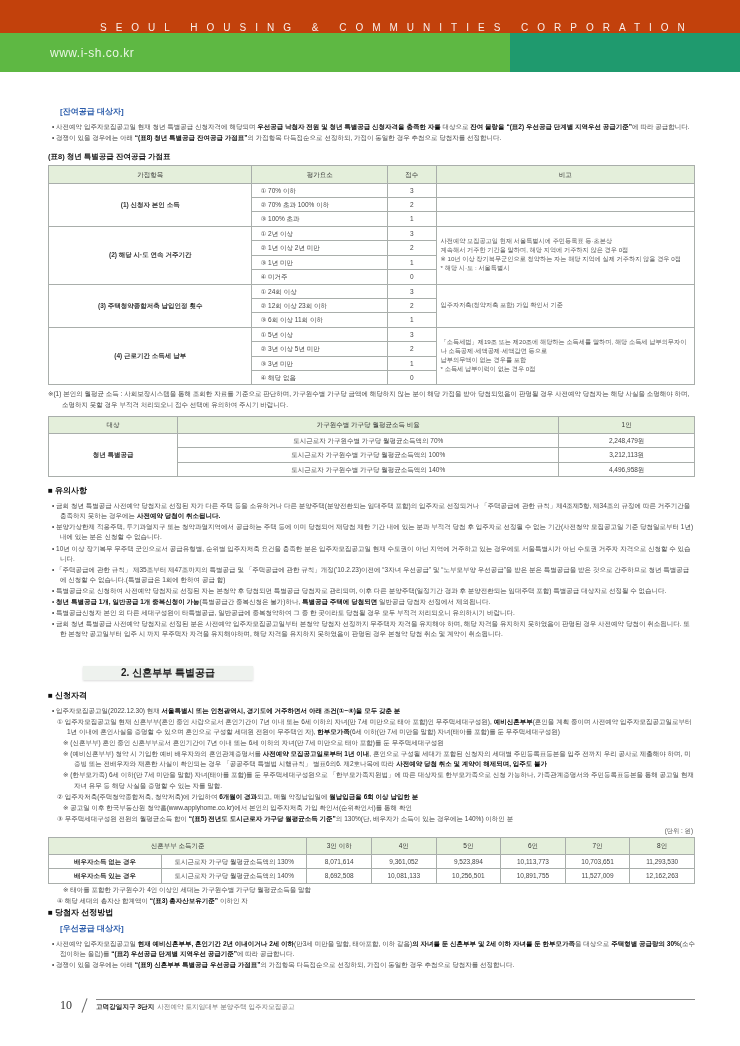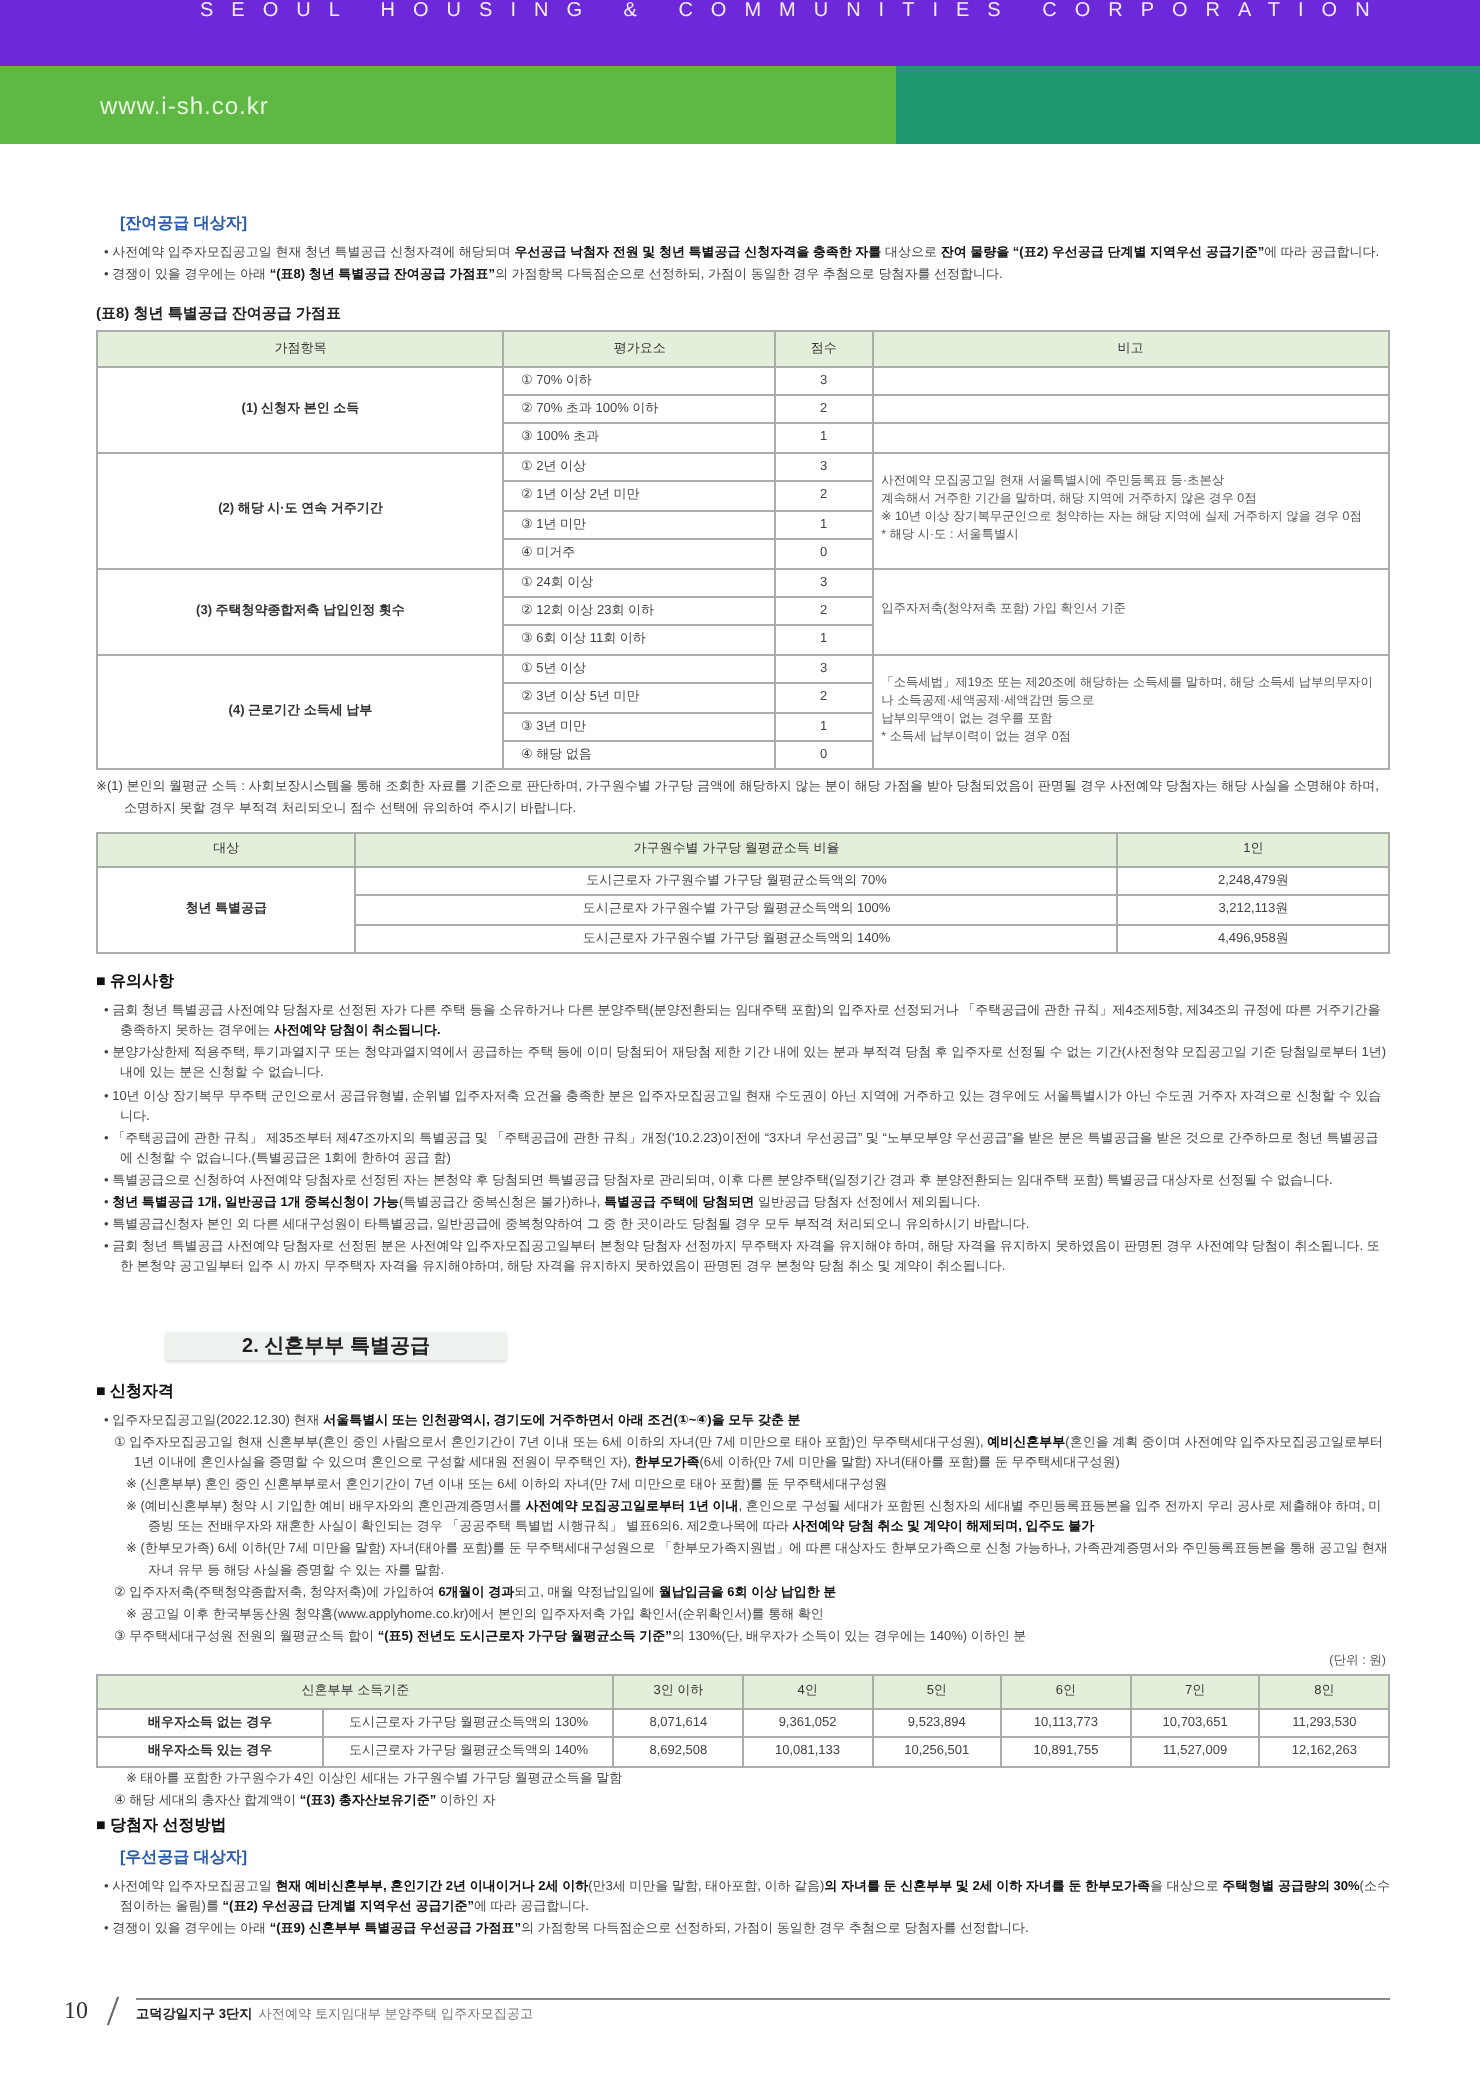--- a/index.html
+++ b/index.html
@@ -1,22 +1,22 @@
 <!DOCTYPE html>
 <html><head>
 <meta charset="utf-8">
 <style>
   html,body{margin:0;padding:0;background:#fff;}
   .page{position:relative;width:740px;height:1046px;background:#fff;overflow:hidden;
         font-family:"Liberation Sans","DejaVu Sans",sans-serif;color:#444;}
   
-  .band-top{height:33px;background:#6d28d9;display:flex;align-items:flex-start;}
+  .band-top{height:33px;background:#c2410c;display:flex;align-items:flex-end;}
   .band-top .corp{margin-left:100px;font-size:10px;letter-spacing:9px;color:rgba(255,255,255,.92);white-space:nowrap;}
   .band-main{height:39px;display:flex;}
-  .band-green{width:448px;background:#5eb843;display:flex;align-items:center;}
+  .band-green{width:510px;background:#5eb843;display:flex;align-items:center;}
   .band-green .site{margin-left:50px;font-size:12px;color:#e9f6e3;letter-spacing:.5px;}
   .band-teal{flex:1;background:#1f9a6e;}
   
   .content{padding:34px 45px 0 48px;}
   .h-blue{color:#2b5cab;font-weight:bold;font-size:8px;margin:0 0 5px 0;padding-left:12px;}
   .h-black{color:#111;font-weight:bold;font-size:8px;margin:0 0 5px 0;}
   .t-title{color:#222;font-weight:bold;font-size:7.5px;margin:9px 0 3px 0;}
   .txt{font-size:6.5px;line-height:1.55;color:#444;}
   .txt b{color:#111;}
   .l-b{margin:1px 0 1px 4px;padding-left:8px;text-indent:-8px;}
@@ -38,21 +38,21 @@
   .tb3 td.lbl{font-weight:bold;color:#333;}
   .note-hang{padding-left:14px;text-indent:-14px;margin:4px 0 6px 0;}
   
   .banner{display:flex;align-items:flex-end;height:25px;margin:16px 0 10px 0;}
   .bar1{width:10px;background:#1e7a33;}
   .bar2{width:9px;background:#8cc63e;margin-left:2px;}
   .banner-box{display:flex;align-items:center;justify-content:center;width:170px;background:#eef2ee;margin-left:14px;
               font-size:10px;font-weight:bold;color:#222;box-shadow:0 1px 2px rgba(0,0,0,.15);}
   .bar3{width:7px;background:#3faa35;}
   
-  .footer{position:absolute;left:32px;right:45px;bottom:34px;display:flex;align-items:flex-end;}
+  .footer{position:absolute;left:60px;right:45px;bottom:34px;display:flex;align-items:flex-end;}
   .pageno{font-family:"Liberation Serif","DejaVu Serif",serif;font-size:12px;color:#333;margin-right:6px;line-height:1.1;}
   .fslash{width:14px;height:12px;position:relative;margin-right:4px;}
   .fslash:before{content:"";position:absolute;left:6px;top:-2px;width:1px;height:15px;background:#666;transform:rotate(20deg);}
   .ftitle-wrap{flex:1;border-top:1px solid #888;padding-top:3px;font-size:6.6px;color:#777;}
   .ftitle-wrap b{color:#222;margin-right:3px;}
   .mb4{margin-bottom:4px;} .mb8{margin-bottom:8px;}
 </style>
 </head>
 <body>
 

